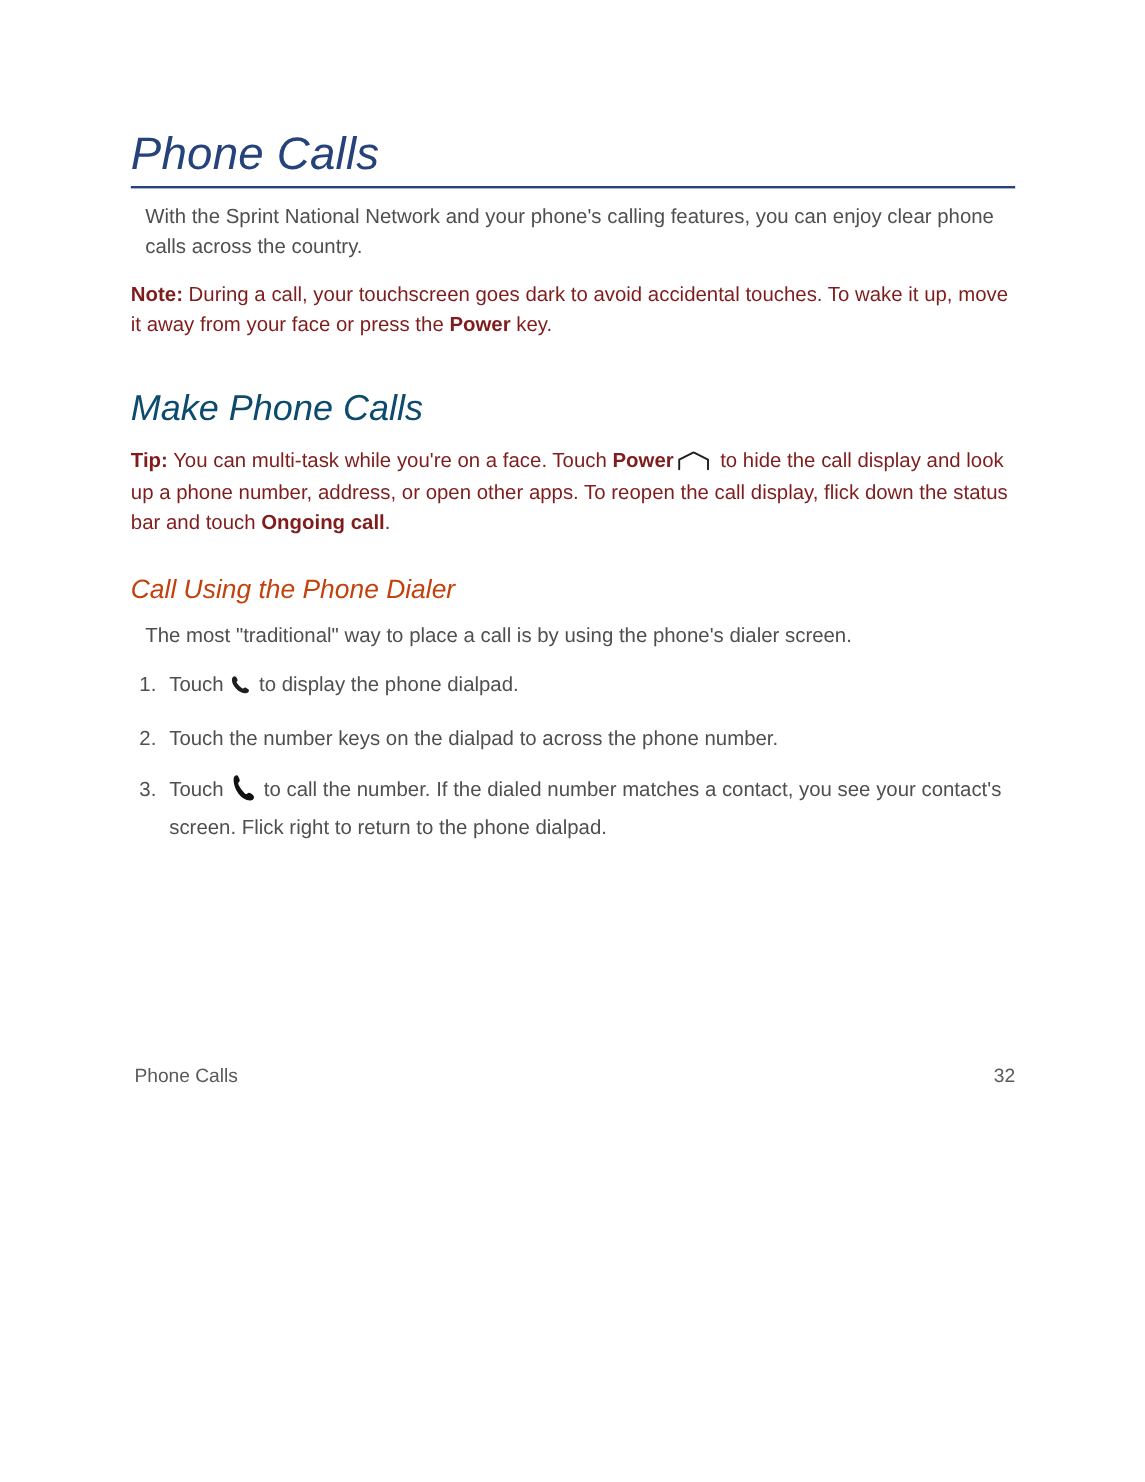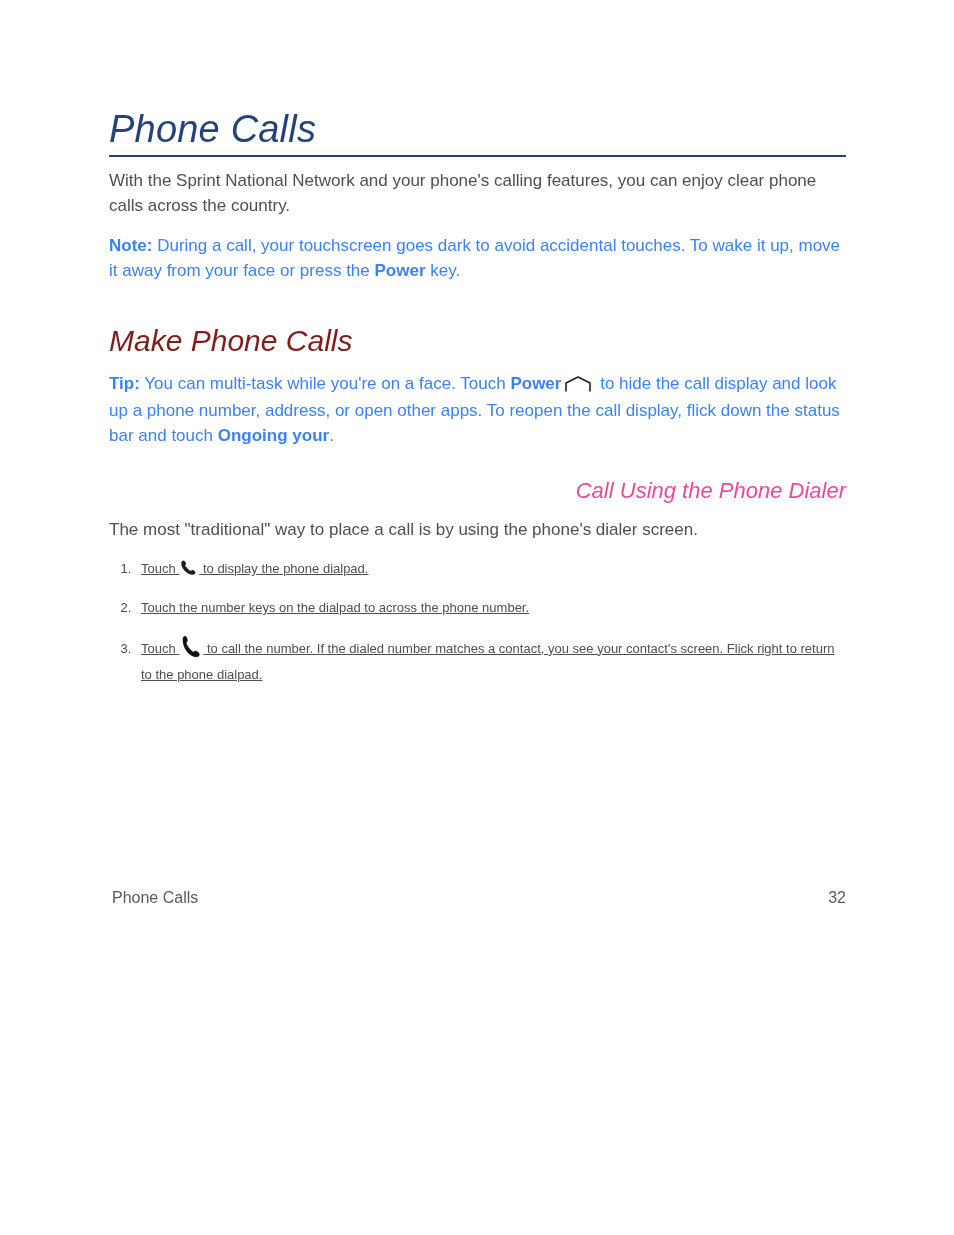--- a/index.html
+++ b/index.html
@@ -24,51 +24,49 @@
     color: #25427b;
     font-size: 38px;
     font-weight: normal;
     margin: 0 0 6px 0;
     letter-spacing: 0.2px;
     border-bottom: 2px solid #25427b;
     padding-bottom: 4px;
   }
   .h2 {
     font-style: italic;
-    color: #7f1d1d;
+    color: #0c4a6e;
     font-size: 30px;
     font-weight: normal;
     margin: 40px 0 14px 0;
   }
   .h3 {
     font-style: italic;
-    color: #ec4899;
+    color: #c2410c;
     font-size: 22px;
     font-weight: normal;
     margin: 30px 0 14px 0;
-    text-align: right;
   }
   p.body {
     font-size: 17px;
     line-height: 1.45;
-    margin: 12px 0 16px 0;
+    margin: 12px 0 16px 12px;
   }
   p.note {
     font-size: 17px;
     line-height: 1.45;
-    color: #3b82f6;
+    color: #7f1d1d;
     margin: 12px 0 18px 0;
   }
   .bold { font-weight: bold; }
   ol.steps {
-    font-size: 13px;
+    font-size: 17px;
     line-height: 1.45;
     padding-left: 26px;
     margin: 13px 0;
-    text-decoration: underline;
   }
   ol.steps li {
     padding-left: 6px;
     margin: 10px 0 16px 0;
   }
   .home-icon {
     display: inline-block;
     vertical-align: -3px;
     margin: 0 2px;
   }
@@ -100,21 +98,21 @@
   <p class="note">
     <span class="bold">Note:</span><span>  During a call, your touchscreen goes dark to avoid accidental touches. To wake it up, move it away from your face or press the </span><span class="bold">Power</span><span> key.</span>
   </p>
 
   <h2 class="h2">Make Phone Calls</h2>
 
 
   <p class="note">
     <span class="bold">Tip:</span><span> You can multi-task while you're on a face. Touch </span><span class="bold">Power</span><span class="home-icon"><svg width="30" height="16" viewBox="0 0 30 16">
           <path d="M3 15 L3 7 L15 1 L27 7 L27 15" fill="none" stroke="#1f1f1f" stroke-width="1.6" stroke-linejoin="round" stroke-linecap="round"></path>
-        </svg></span><span> to hide the call display and look up a phone number, address, or open other apps. To reopen the call display, flick down the status bar and touch </span><span class="bold">Ongoing your</span><span>.</span>
+        </svg></span><span> to hide the call display and look up a phone number, address, or open other apps. To reopen the call display, flick down the status bar and touch </span><span class="bold">Ongoing call</span><span>.</span>
   </p>
 
   <h3 class="h3">Call Using the Phone Dialer</h3>
 
   <p class="body">The most "traditional" way to place a call is by using the phone's dialer screen.</p>
 
   <ol class="steps">
     <li>
       <span>Touch </span><span class="phone-icon"><svg width="18" height="18" viewBox="0 0 24 24">
             <path d="M6 2 C5 2 3 3 3 6 C3 13 11 21 18 21 C21 21 22 19 22 18 C22 17 21 16 19 15 C18 14.5 17 14.5 16 15.5 C15.6 15.9 15 16 14 15 C12 13.5 10.5 12 9 10 C8 9 8.1 8.4 8.5 8 C9.5 7 9.5 6 9 5 C8 3 7 2 6 2 Z" fill="#1f1f1f"></path>

